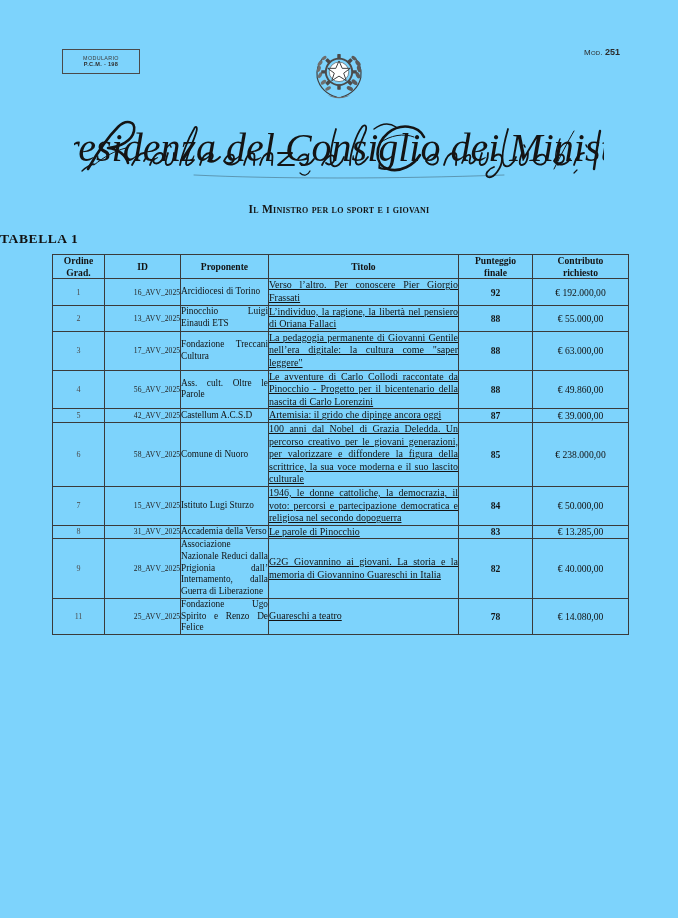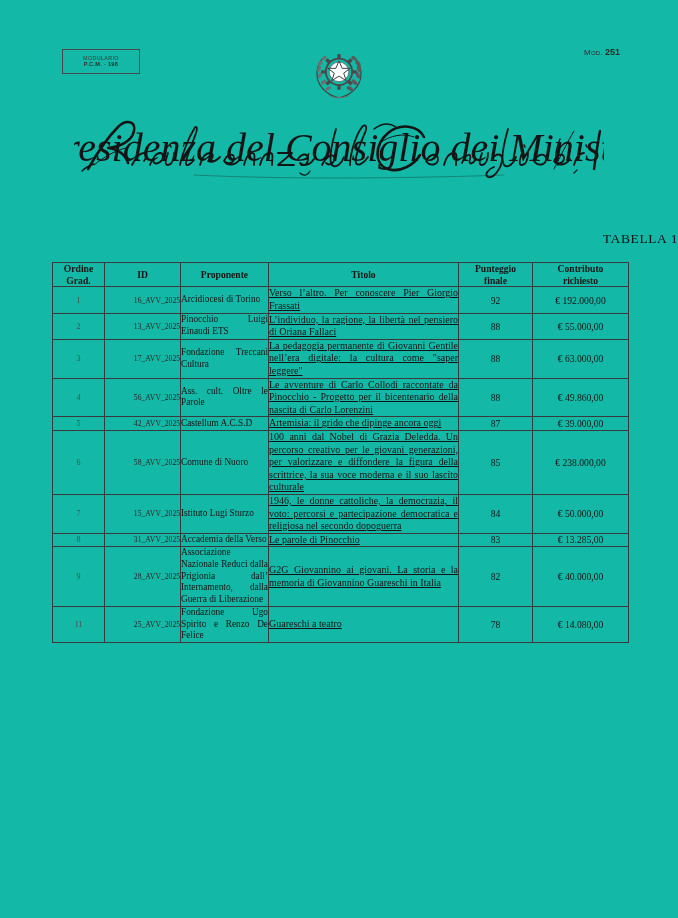--- a/index.html
+++ b/index.html
@@ -13,21 +13,21 @@
     height: 918px;
     position: relative;
     font-family: "Liberation Serif", "DejaVu Serif", serif;
     color: #1a1a1a;
     overflow: hidden;
   }
 
   .page {
     position: absolute;
     inset: 0;
-    background: #14b8a6;
+    background: #7dd3fc;
   }
 
   
   .header-zone {
     position: absolute;
     left: 0;
     top: 0;
     width: 678px;
     height: 110px;
   }
@@ -114,32 +114,32 @@
     font-variant: small-caps;
     letter-spacing: 0.25px;
     color: #151515;
   }
 
   .table-title {
     position: absolute;
     left: 0;
     top: 231px;
     width: 678px;
-    text-align: right;
+    text-align: left;
     font-size: 13.5px;
-    font-weight: normal;
+    font-weight: bold;
     letter-spacing: 0.6px;
     color: #111111;
   }
 
   
   .table-wrap {
     position: absolute;
     left: 52px;
-    top: 262px;
+    top: 254px;
     width: 576px;
   }
   table.grad-table {
     border-collapse: collapse;
     width: 576px;
     table-layout: fixed;
     font-size: 9.3px;
     color: #131313;
   }
   table.grad-table th,
@@ -193,20 +193,21 @@
     text-align-last: left;
     padding: 3px 5px 3px 5px;
     line-height: 1.26;
     font-size: 10px;
     text-decoration: underline;
   }
   td.c-punteggio {
     text-align: center;
     font-size: 9.6px;
     padding: 3px 2px;
+    font-weight: bold;
   }
   td.c-contributo {
     text-align: center;
     font-size: 9.6px;
     padding: 3px 4px;
     white-space: nowrap;
   }
 </style>
 </head>
 <body>
@@ -319,20 +320,21 @@
 
           <path d="M120 60 C 200 64, 320 64, 430 60" stroke-width="0.7" opacity="0.45"></path>
         </g>
 
         <text x="265" y="46" text-anchor="middle" font-family="Liberation Serif, DejaVu Serif, serif" font-size="40" font-style="italic" fill="#141414">Presidenza del Consiglio dei Ministri</text>
       </svg>
     </div>
 
   </div>
 
+  <div class="minister-line">Il Ministro per lo sport e i giovani</div>
 
   <div class="table-title">TABELLA 1</div>
 
   <div class="table-wrap">
     <table class="grad-table">
       <colgroup>
         <col class="c-ord">
           <col class="c-id">
           <col class="c-prop">
         <col class="c-tit">

